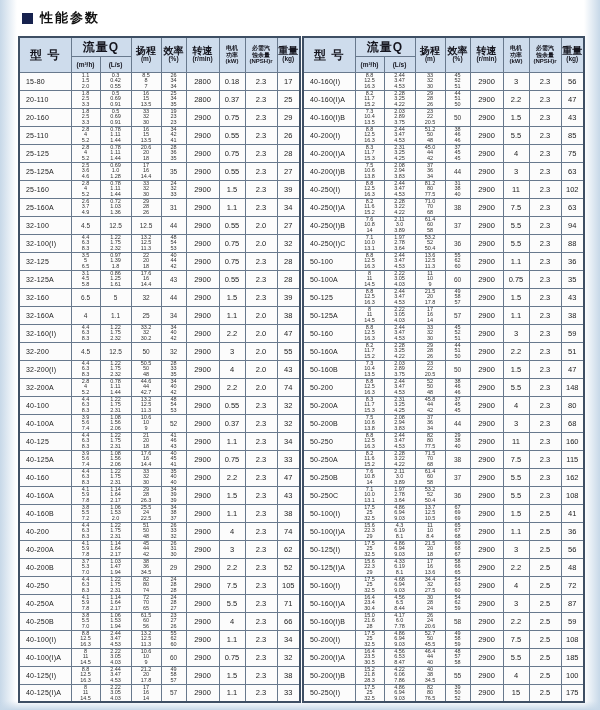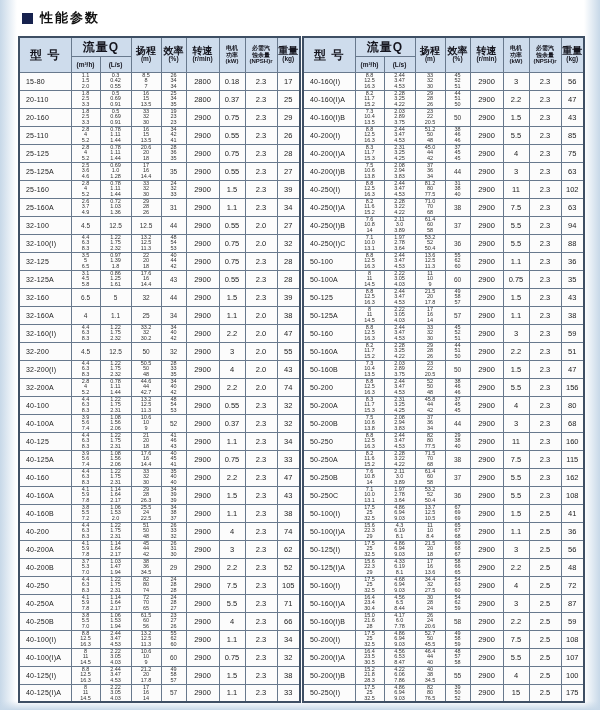--- a/index.html
+++ b/index.html
@@ -1457,21 +1457,21 @@
           <div>48</div>
         </td>
         <td class="stack">
           <div>38</div>
           <div>46</div>
           <div>46</div>
         </td>
         <td class="plain">2900</td>
         <td class="plain">5.5</td>
         <td class="plain">2.3</td>
-        <td class="plain">156</td>
+        <td class="plain">148</td>
       </tr>
       <tr>
         <td class="model">50-200A</td>
         <td class="stack">
           <div>8.3</div>
           <div>11.7</div>
           <div>15.3</div>
         </td>
         <td class="stack">
           <div>2.31</div>
@@ -1842,21 +1842,21 @@
           <div>40</div>
         </td>
         <td class="stack">
           <div>48</div>
           <div>57</div>
           <div>58</div>
         </td>
         <td class="plain">2900</td>
         <td class="plain">5.5</td>
         <td class="plain">2.5</td>
-        <td class="plain">107</td>
+        <td class="plain">185</td>
       </tr>
       <tr>
         <td class="model">50-200(I)B</td>
         <td class="stack">
           <div>15.2</div>
           <div>21.8</div>
           <div>28.3</div>
         </td>
         <td class="stack">
           <div>4.22</div>

